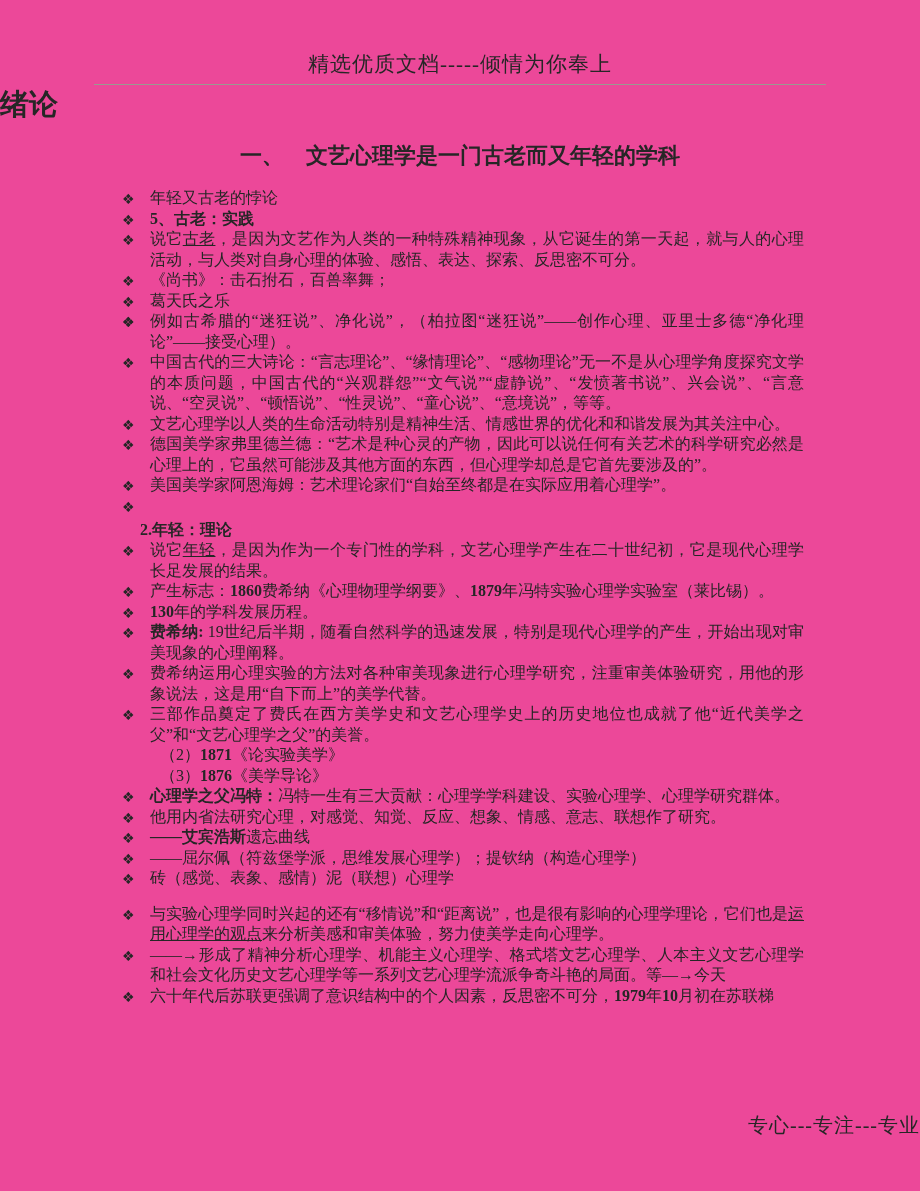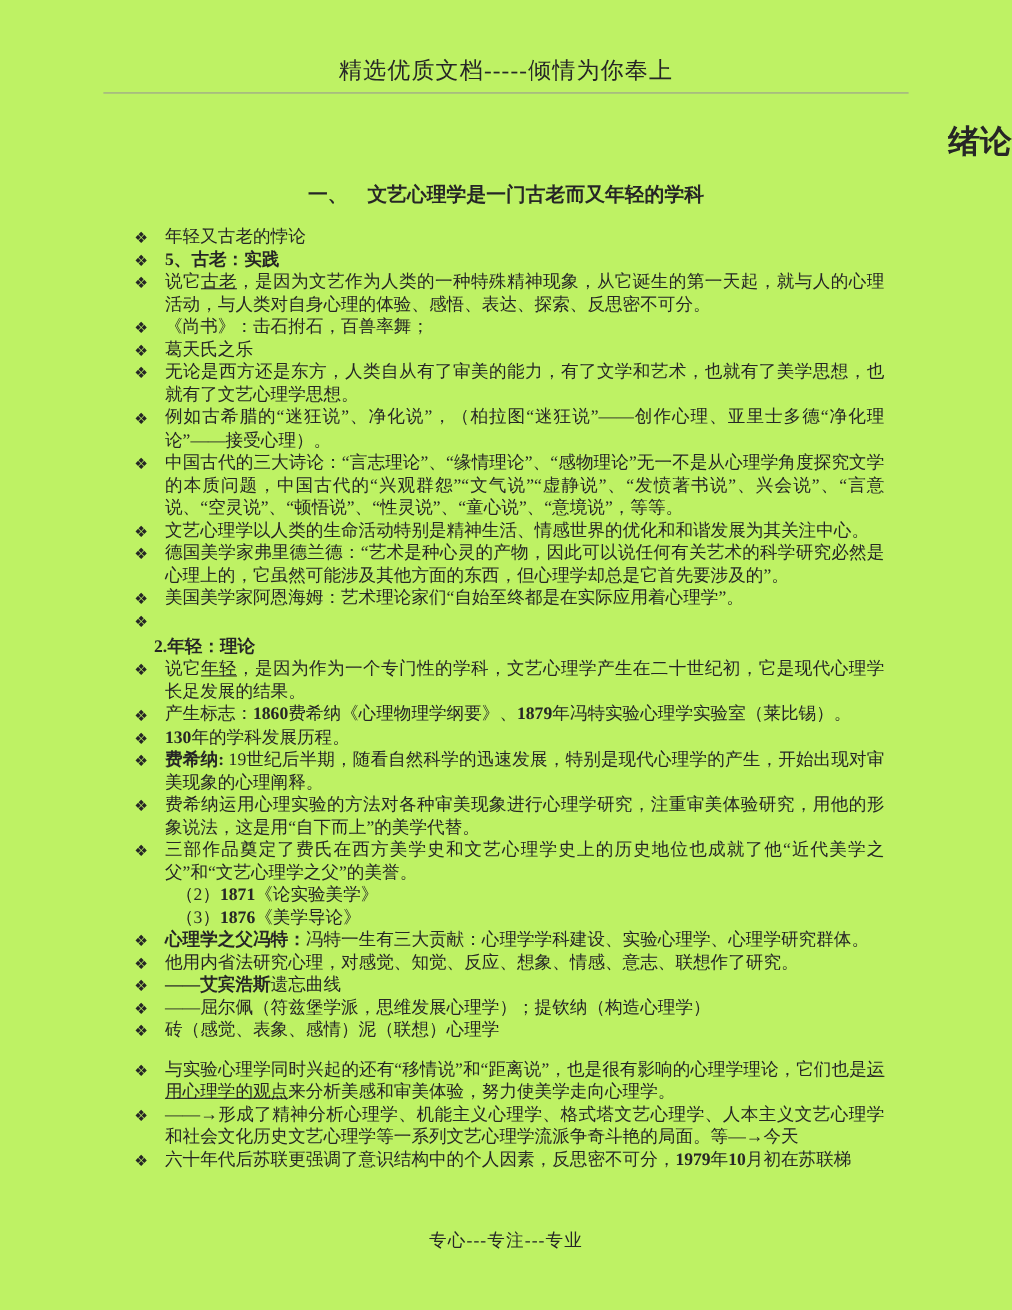--- a/index.html
+++ b/index.html
@@ -1,45 +1,44 @@
 <!DOCTYPE html>
 <html><head>
 <meta charset="utf-8">
 <style>
   html, body { margin: 0; padding: 0; background: #ffffff; }
   .page {
     position: relative;
     width: 920px;
     height: 1191px;
-    background: #bef264;
+    background: #ec4899;
     font-family: "Liberation Serif", "DejaVu Serif", serif;
     color: #262626;
     overflow: hidden;
     box-sizing: border-box;
   }
   .header-text {
     text-align: center;
     font-size: 21px;
     letter-spacing: 1px;
     padding-top: 50px;
   }
   .header-rule {
     border: none;
     border-top: 1px solid #9a9a90;
     margin: 6px 94px 0 94px;
   }
   .doc-title {
-    text-align: right;
+    text-align: left;
     font-size: 29px;
     font-weight: bold;
-    margin-top: 24px;
   }
   .section-heading {
     text-align: center;
-    font-size: 18px;
+    font-size: 22px;
     font-weight: bold;
     margin-top: 16px;
   }
   .content {
     margin: 17px 116px 0 122px;
     font-size: 16px;
     line-height: 20.5px;
     text-align: justify;
   }
   .item { position: relative; padding-left: 28px; }
@@ -53,40 +52,40 @@
   .item.subheading { padding-left: 18px; font-weight: bold; margin-top: 24px; }
   .item.numbered { padding-left: 38px; }
   .item.spacer { height: 15px; padding: 0; }
   .b { font-weight: bold; }
   .u { text-decoration: underline; }
   .footer {
     position: absolute;
     left: 0;
     right: 0;
     bottom: 52px;
-    text-align: center;
-    font-size: 16px;
+    text-align: right;
+    font-size: 20px;
     letter-spacing: 1px;
   }
 </style>
 </head>
 <body>
 
 <div class="page">
   <div class="header-text">精选优质文档-----倾情为你奉上</div>
   <hr class="header-rule">
   <div class="doc-title">绪论</div>
   <div class="section-heading">一、　文艺心理学是一门古老而又年轻的学科</div>
   <div class="content">
       <div class="item bullet"><span class="bullet">❖</span><span>年轻又古老的悖论</span></div>
       <div class="item bullet"><span class="bullet">❖</span><span class="b">5、古老：实践</span></div>
       <div class="item bullet"><span class="bullet">❖</span><span>说它</span><span class="u">古老</span><span>，是因为文艺作为人类的一种特殊精神现象，从它诞生的第一天起，就与人的心理活动，与人类对自身心理的体验、感悟、表达、探索、反思密不可分。</span></div>
       <div class="item bullet"><span class="bullet">❖</span><span>《尚书》：击石拊石，百兽率舞；</span></div>
       <div class="item bullet"><span class="bullet">❖</span><span>葛天氏之乐</span></div>
-      <div class="item bullet"><span class="bullet">❖</span><span>无论是西方还是东方，人类自从有了审美的能力，有了文学和艺术，也就有了美学思想，也就有了文艺心理学思想。</span></div>
+      <div class="item bullet"><span class="bullet">❖</span></div>
       <div class="item bullet"><span class="bullet">❖</span><span>例如古希腊的“迷狂说”、净化说”，（柏拉图“迷狂说”——创作心理、亚里士多德“净化理论”——接受心理）。</span></div>
       <div class="item bullet"><span class="bullet">❖</span><span>中国古代的三大诗论：“言志理论”、“缘情理论”、“感物理论”无一不是从心理学角度探究文学的本质问题，中国古代的“兴观群怨”“文气说”“虚静说”、“发愤著书说”、兴会说”、“言意说、“空灵说”、“顿悟说”、“性灵说”、“童心说”、“意境说”，等等。</span></div>
       <div class="item bullet"><span class="bullet">❖</span><span>文艺心理学以人类的生命活动特别是精神生活、情感世界的优化和和谐发展为其关注中心。</span></div>
       <div class="item bullet"><span class="bullet">❖</span><span>德国美学家弗里德兰德：“艺术是种心灵的产物，因此可以说任何有关艺术的科学研究必然是心理上的，它虽然可能涉及其他方面的东西，但心理学却总是它首先要涉及的”。</span></div>
       <div class="item bullet"><span class="bullet">❖</span><span>美国美学家阿恩海姆：艺术理论家们“自始至终都是在实际应用着心理学”。</span></div>
       <div class="item bullet"><span class="bullet">❖</span></div>
       <div class="item subheading"><span class="b">2.年轻：理论</span></div>
       <div class="item bullet"><span class="bullet">❖</span><span>说它</span><span class="u">年轻</span><span>，是因为作为一个专门性的学科，文艺心理学产生在二十世纪初，它是现代心理学长足发展的结果。</span></div>
       <div class="item bullet"><span class="bullet">❖</span><span>产生标志：</span><span class="b">1860</span><span>费希纳《心理物理学纲要》、</span><span class="b">1879</span><span>年冯特实验心理学实验室（莱比锡）。</span></div>
       <div class="item bullet"><span class="bullet">❖</span><span class="b">130</span><span>年的学科发展历程。</span></div>

